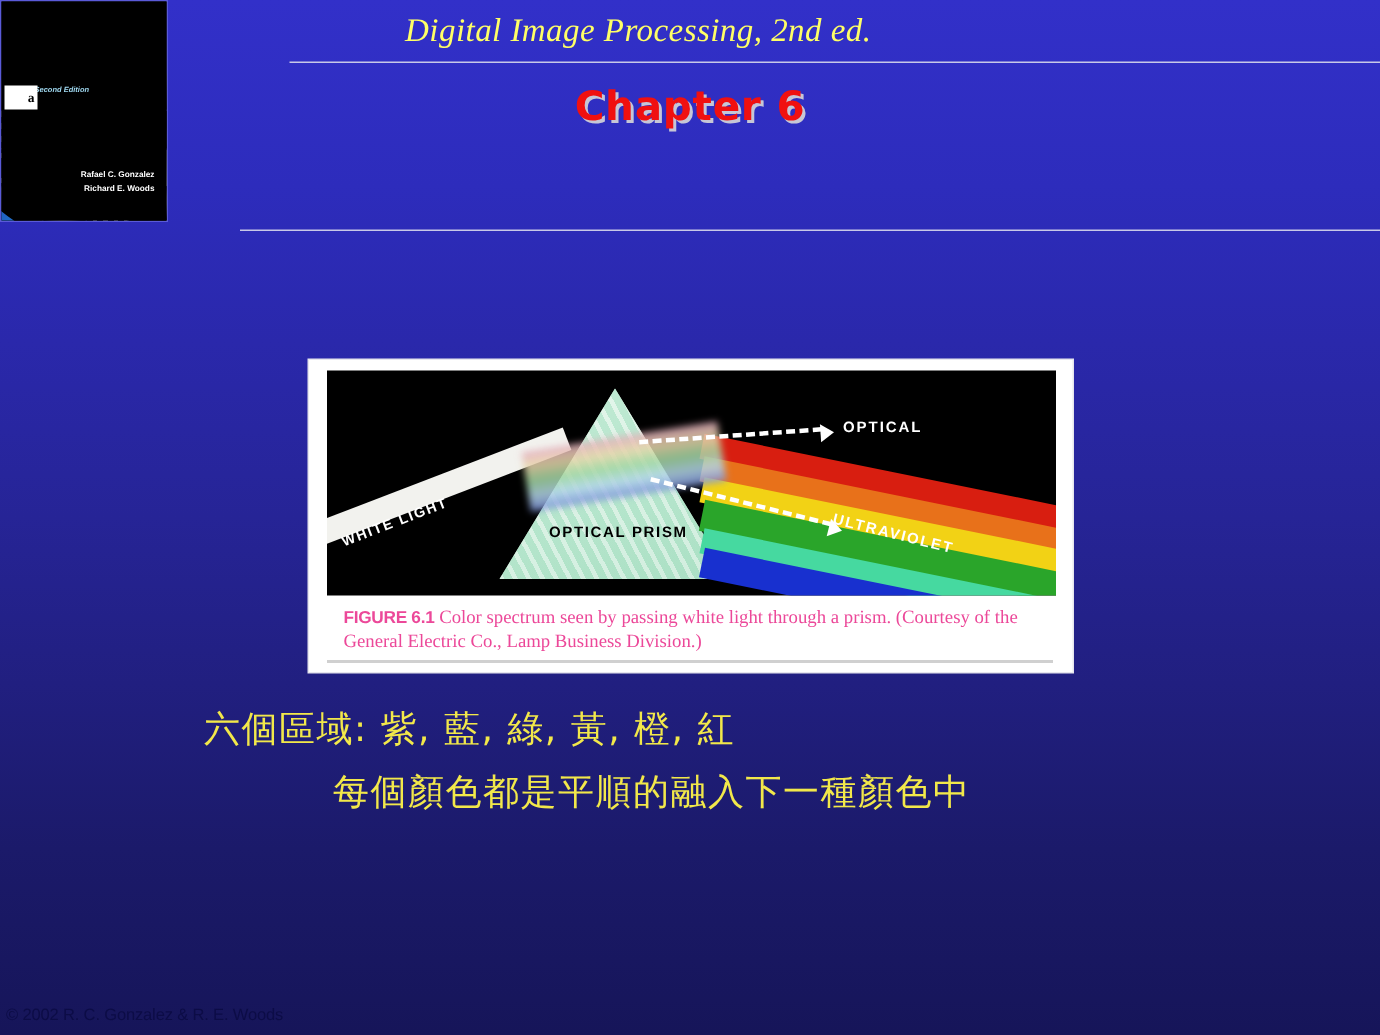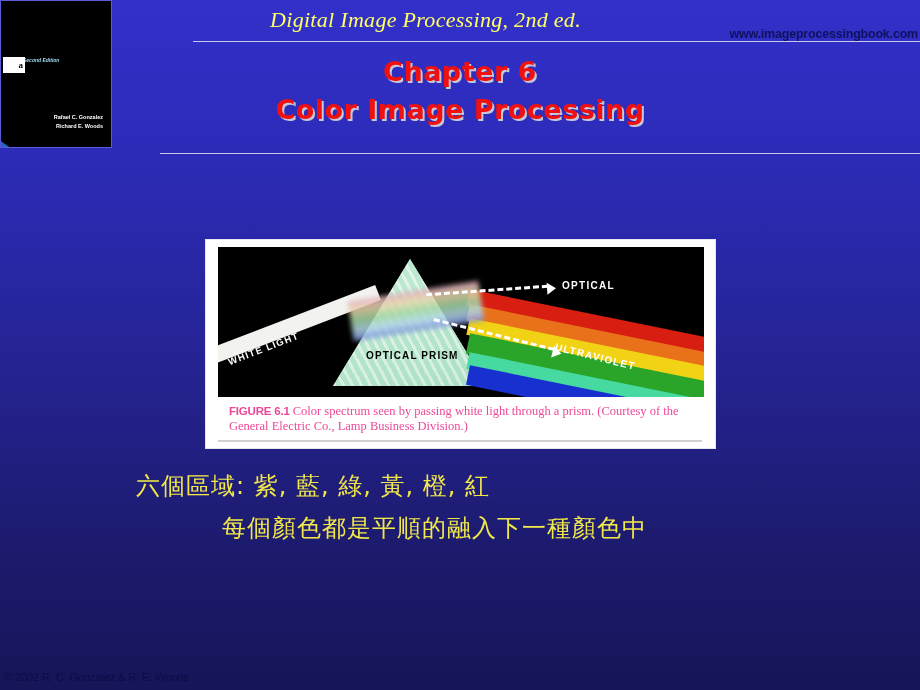--- a/index.html
+++ b/index.html
@@ -388,26 +388,24 @@
     </div>
     <div class="spinebadge">a</div>
     <div class="cv-ed">Second Edition</div>
     <div class="cv-authors">
       <div>Rafael C. Gonzalez</div>
       <div>Richard E. Woods</div>
     </div>
   </div>
 
   <div id="header-title">Digital Image Processing, 2nd ed.</div>
-  <div id="header-url">www.imageprocessingbook.com</div>
   <div class="rule" id="rule-top"></div>
 
   <div id="chapter-heading">
     <div>Chapter 6</div>
-    <div>Color Image Processing</div>
   </div>
 
   <div class="rule" id="rule-mid"></div>
 
 
   <div id="figure-card">
 
     <div id="figure-image">
 
       <div class="white-beam"></div>

